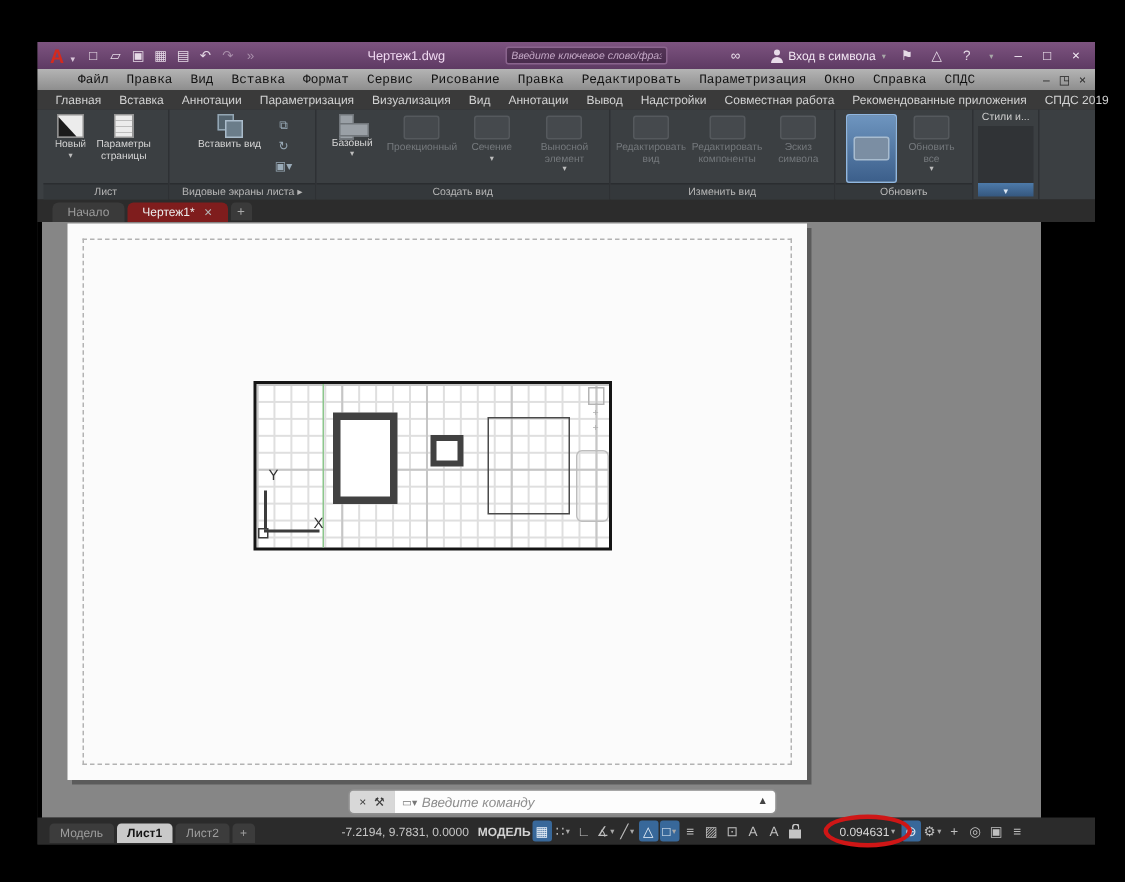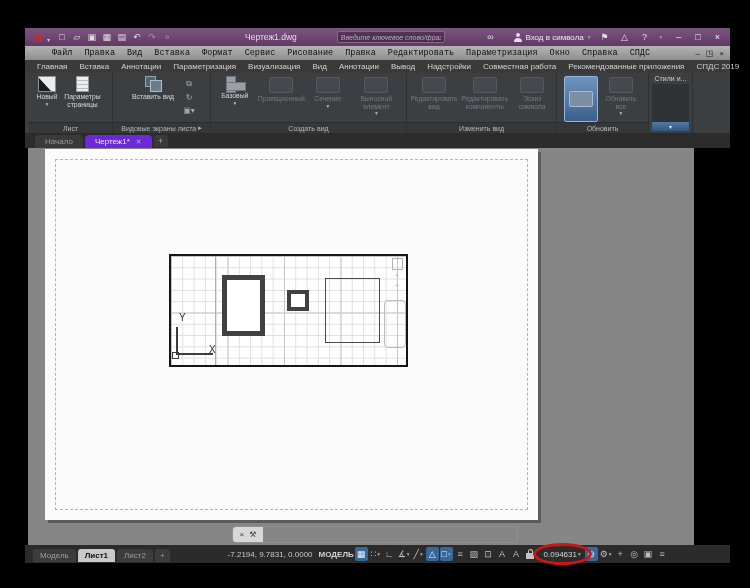--- a/index.html
+++ b/index.html
@@ -61,21 +61,21 @@
   .blue-btn .gbox{background:#7b8ea3;border-color:#a8bccf;}
   .styles-panel{width:44px;display:flex;flex-direction:column;}
   .styles-panel .hdr{font-size:7px;color:#cfcfcf;text-align:center;padding-top:2px;white-space:nowrap;overflow:hidden;}
   .styles-panel .bodyv{flex:1;background:#303336;margin:2px 3px 0 3px;}
   .styles-panel .strip{height:9px;margin:0 3px 2px 3px;background:linear-gradient(#4d7aa9,#35577e);display:flex;align-items:center;justify-content:center;color:#dce8f4;font-size:6px;}
 
   
   .file-tabs{height:15px;background:#2c2c2c;display:flex;align-items:flex-end;padding-left:10px;gap:2px;}
   .ftab{height:13px;display:flex;align-items:center;gap:6px;padding:4px 10px;font-size:8px;border-radius:4px 4px 0 0;}
   .ftab.inactive{background:#3a3a3a;color:#9b9b9b;}
-  .ftab.active{background:#6d28d9;color:#ececec;}
+  .ftab.active{background:#7f1d1d;color:#ececec;}
   .ftab .x{color:#b5b5b5;font-size:7px;}
   .ftab-plus{width:14px;height:12px;background:#3a3a3a;border-radius:3px 3px 0 0;color:#a9a9a9;font-size:9px;display:flex;align-items:center;justify-content:center;margin-bottom:1px;}
 
   
   .draw-wrap{position:relative;height:397px;background:#000;}
   .canvas{position:absolute;left:3px;top:0;width:666px;height:397px;background:#868686;}
   .paper{position:absolute;left:17px;top:1px;width:493px;height:371px;background:#fbfbfb;box-shadow:3px 3px 0 rgba(40,40,40,.45);}
   .margin-dash{position:absolute;left:10px;top:10px;right:10px;bottom:10px;border:1px dashed #b3b3b3;}
   .viewport{position:absolute;left:124px;top:105px;width:239px;height:113px;border:2px solid #151515;background-color:#fff;
     background-image:
@@ -110,21 +110,21 @@
   .ltab{height:13px;padding:0 7px;font-size:8px;display:flex;align-items:center;border-radius:3px 3px 0 0;background:#3c3c3c;color:#9e9e9e;margin-right:2px;margin-top:3px;white-space:nowrap;}
   .ltab.active{background:#c9c9c9;color:#141414;font-weight:bold;justify-content:center;}
   .ltab.plus{padding:0 5px;}
   .coords{margin-left:56px;font-size:8px;color:#c6c6c6;white-space:nowrap;}
   .space-btn{margin-left:6px;font-size:8px;color:#d2d2d2;font-weight:bold;white-space:nowrap;}
   .sic{min-width:13px;height:14px;padding:0 1px;display:flex;align-items:center;justify-content:center;font-size:9px;color:#bfbfbf;border-radius:2px;margin-left:1px;}
   .sic.on{background:#38689a;color:#eaf2fa;}
   .da2{font-size:5.5px;color:#a8a8a8;margin-left:1px;}
   .lockico{position:relative;width:8px;height:6px;background:#c4c4c4;margin-top:4px;}
   .lockico::before{content:'';position:absolute;top:-4px;left:1.5px;width:3px;height:3px;border:1px solid #c4c4c4;border-bottom:none;border-radius:3px 3px 0 0;}
-  .scale-wrap{position:relative;margin-left:4px;display:flex;align-items:center;height:14px;padding:0 3px;}
+  .scale-wrap{position:relative;margin-left:20px;display:flex;align-items:center;height:14px;padding:0 3px;}
   .scale-val{font-size:8px;color:#d8d8d8;white-space:nowrap;}
   .red-ellipse{position:absolute;left:-8px;top:-4px;width:calc(100% + 16px);height:22px;border:3px solid #cf1616;border-radius:50%;pointer-events:none;}
 </style>
 </head>
 <body>
 
 <div class="screen">
   <div class="app">
 
     <div class="titlebar">
@@ -335,20 +335,25 @@
             <div class="ucs-h"></div>
             <span class="ucs-y">Y</span>
             <span class="ucs-x">X</span>
           </div>
         </div>
 
         <div class="cmdbar">
           <div class="cmd-cap">
             <span>×</span>
             <span>⚒</span>
+          </div>
+          <div class="cmd-body">
+            <span class="cmd-glyph">▭▾</span>
+            <span class="cmd-text">Введите команду</span>
+            <span class="cmd-up">▲</span>
           </div>
         </div>
       </div>
     </div>
 
     <div class="statusbar">
       <div class="ltab">
           <span>Модель</span>
         </div>
       <div class="ltab active">

